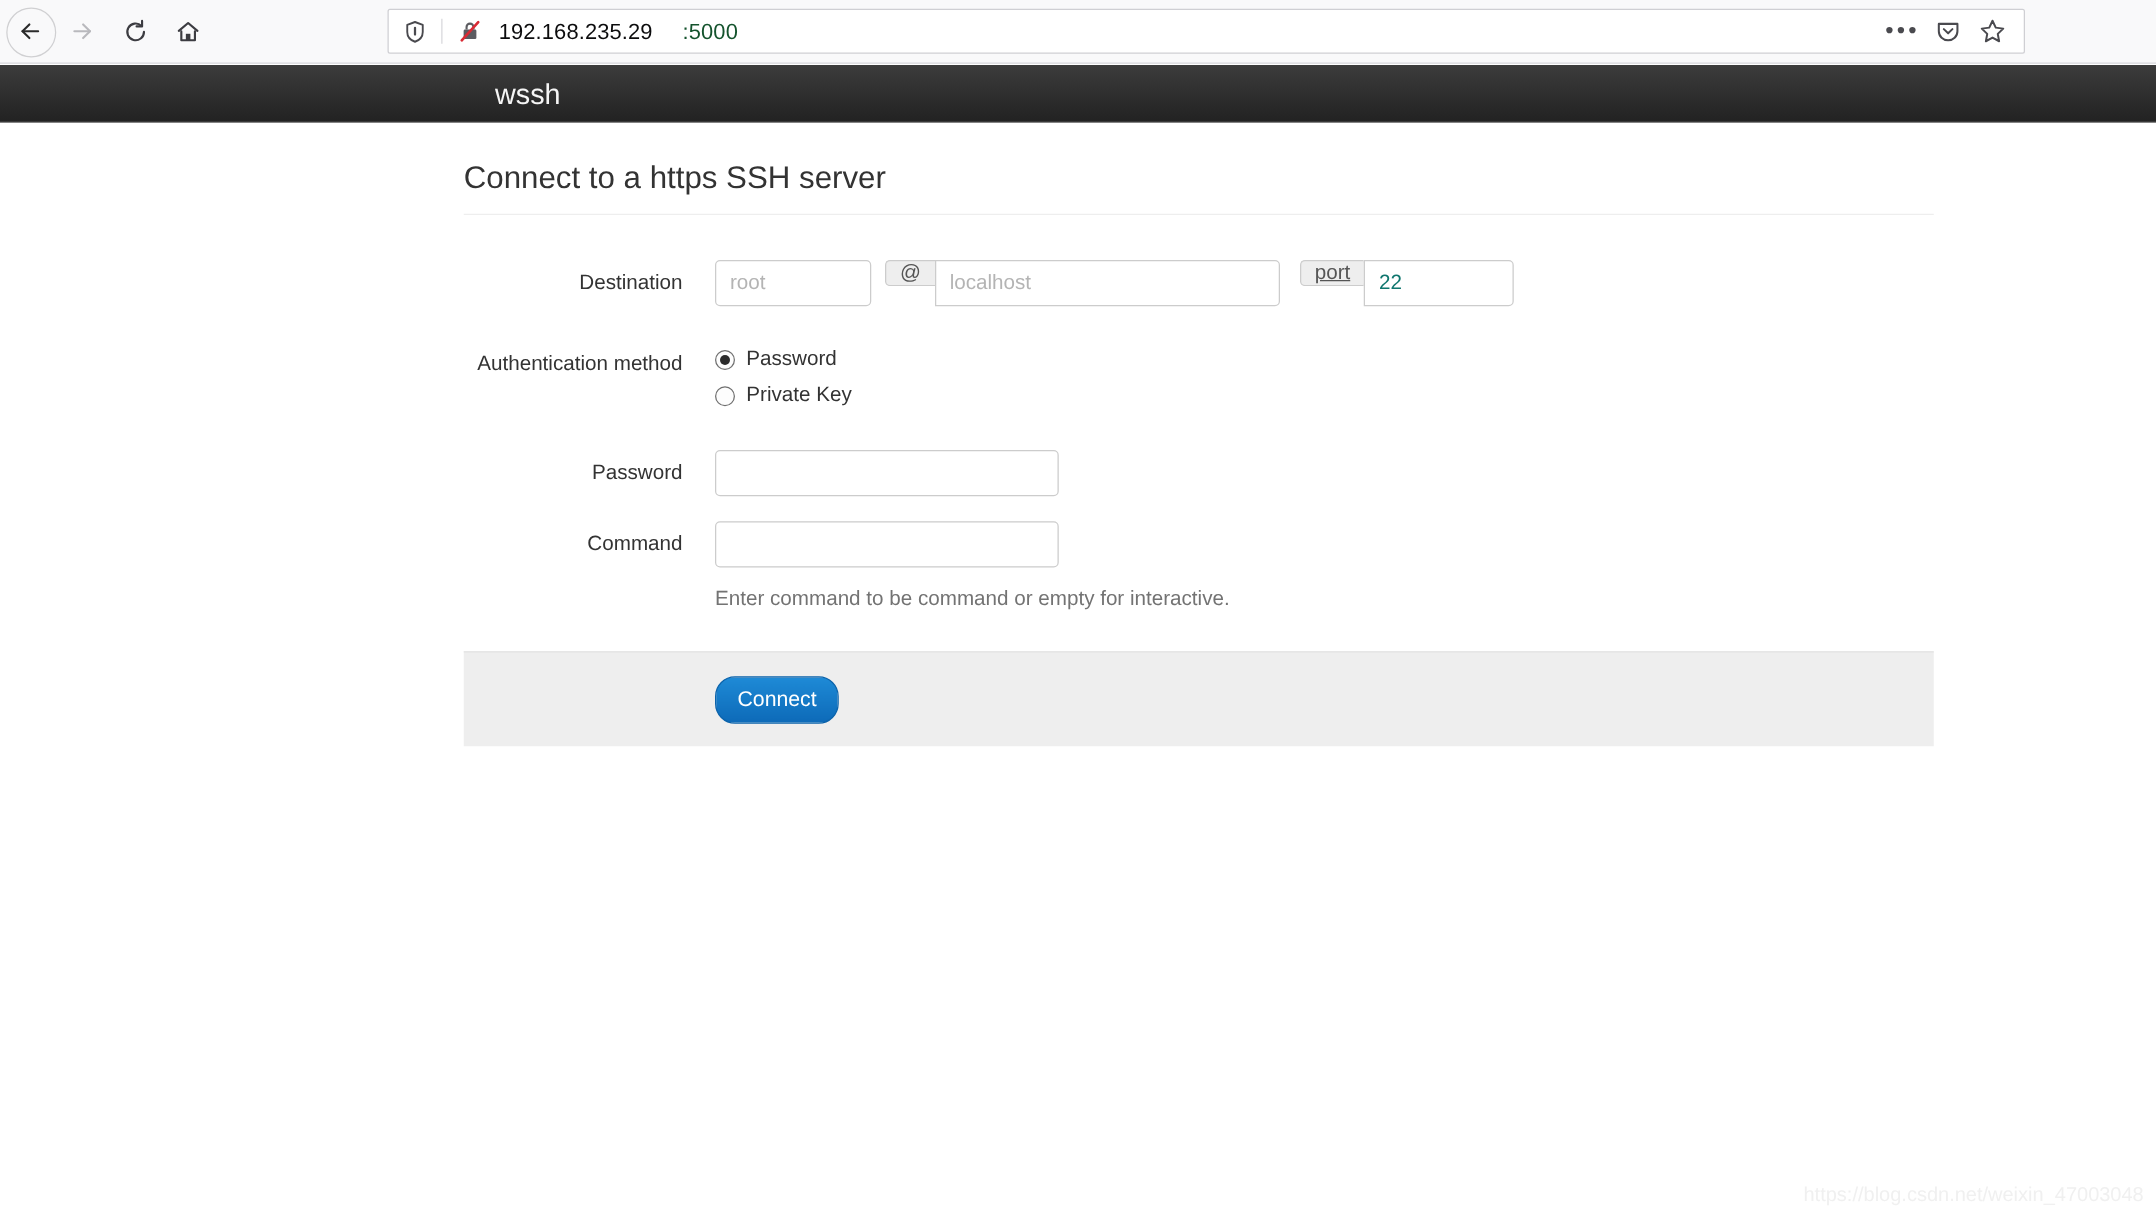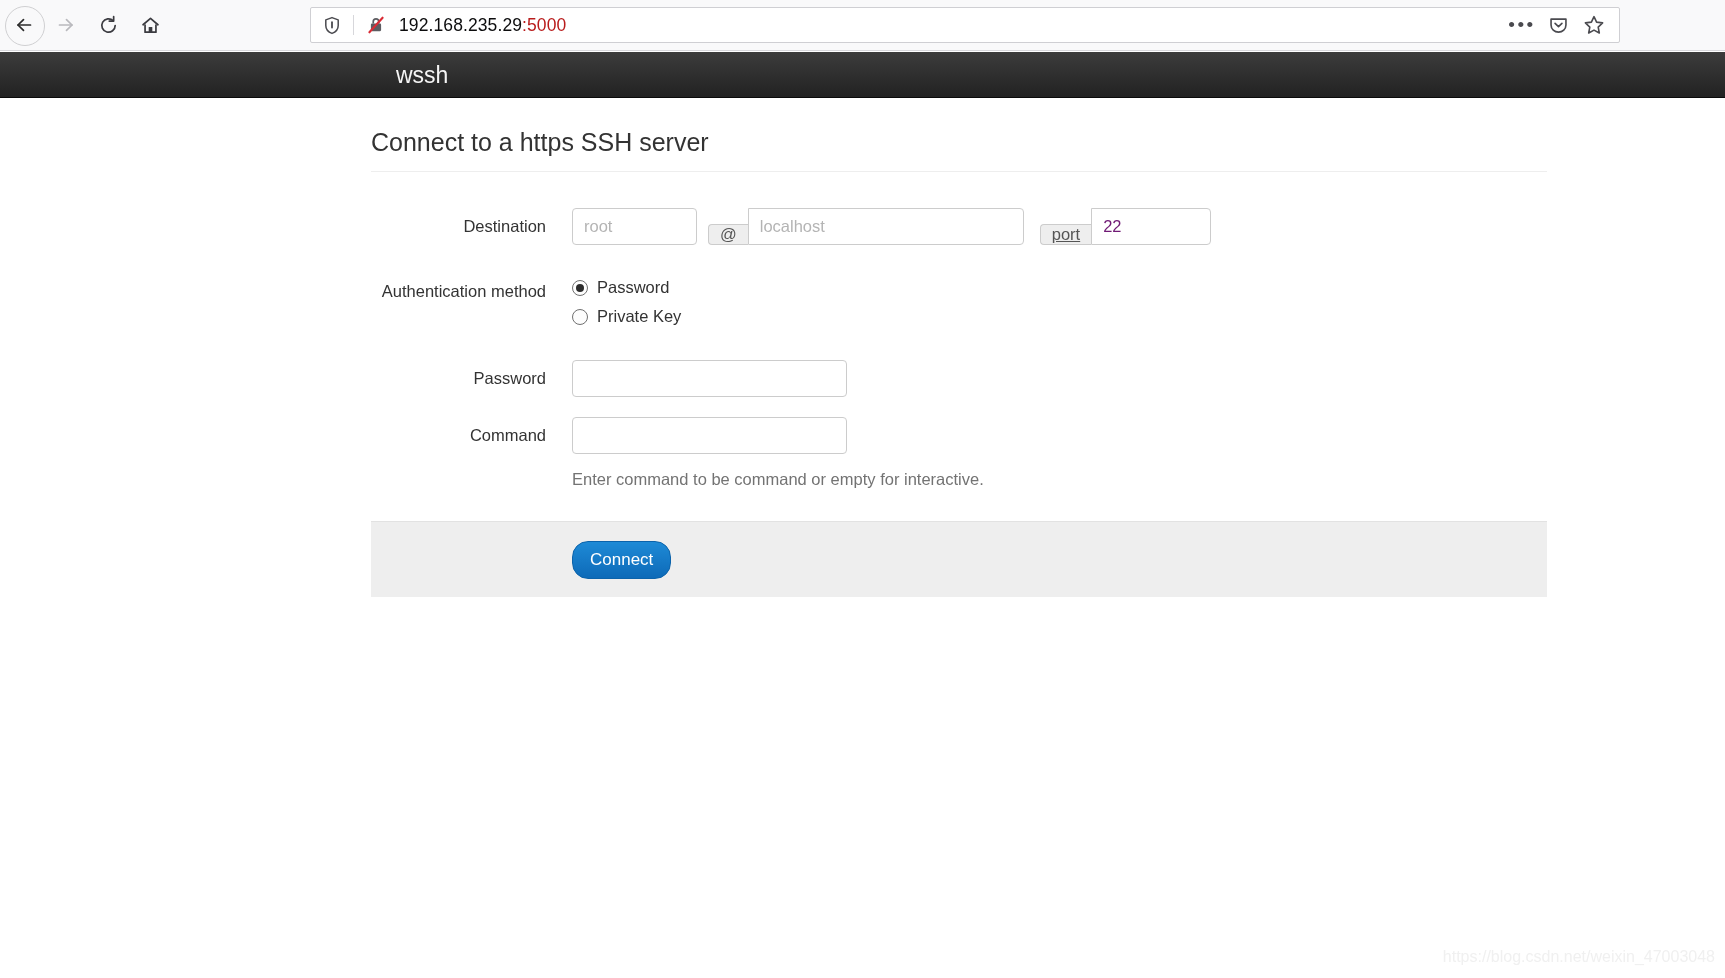--- a/index.html
+++ b/index.html
@@ -47,21 +47,21 @@
     width: 1px; height: 20px; background: #d7d7db; margin: 0 12px;
   }
   #lock-icon-wrap { display: flex; align-items: center; }
   #url-text {
     margin-left: 13px;
     font-size: 17.5px;
     color: #0c0c0d;
     letter-spacing: 0.1px;
     white-space: nowrap;
   }
-  #url-text .port { color: #b91c1c; }
+  #url-text .port { color: #14532d; padding-left: 24px; }
   #urlbar-actions {
     margin-left: auto; display: flex; align-items: center; gap: 2px;
     padding-right: 8px;
   }
   .urlbar-action {
     width: 34px; height: 32px;
     display: flex; align-items: center; justify-content: center;
   }
   #dots-icon { letter-spacing: 2.5px; color: #4a4a4f; font-size: 19px; line-height: 8px; }
 
@@ -97,21 +97,21 @@
     position: absolute; left: 0; width: 175px;
     text-align: right;
     font-size: 16.5px; color: #333333;
     line-height: 36px;
   }
 
   
   #row-destination { top: 110px; height: 40px; }
   #destination-group {
     position: absolute; left: 201px; top: 0;
-    display: flex; align-items: flex-end; height: 37px;
+    display: flex; align-items: flex-start; height: 37px;
   }
   .txt-input {
     height: 37px;
     border: 1px solid #cccccc;
     border-radius: 4px;
     background: #ffffff;
     font-size: 16.5px;
     color: #555555;
     padding: 0 11px;
     font-family: "Liberation Sans", sans-serif;
@@ -126,21 +126,21 @@
     border: 1px solid #cccccc;
     font-size: 16.5px;
     color: #555555;
   }
   #addon-at { margin-left: 11px; border-radius: 4px 0 0 4px; border-right: none; }
   #input-hostname {
     width: 276px; border-radius: 0 4px 4px 0;
   }
   #addon-port { margin-left: 16px; border-radius: 4px 0 0 4px; border-right: none; text-decoration: underline; }
   #input-port {
-    width: 120px; border-radius: 0 4px 4px 0; color: #701a75;
+    width: 120px; border-radius: 0 4px 4px 0; color: #0f766e;
   }
 
   
   #row-auth { top: 175px; height: 80px; }
   #auth-options { position: absolute; left: 201px; top: 0; }
   .radio-line {
     display: flex; align-items: center;
     height: 29px; margin-bottom: 0px;
   }
   .radio {

